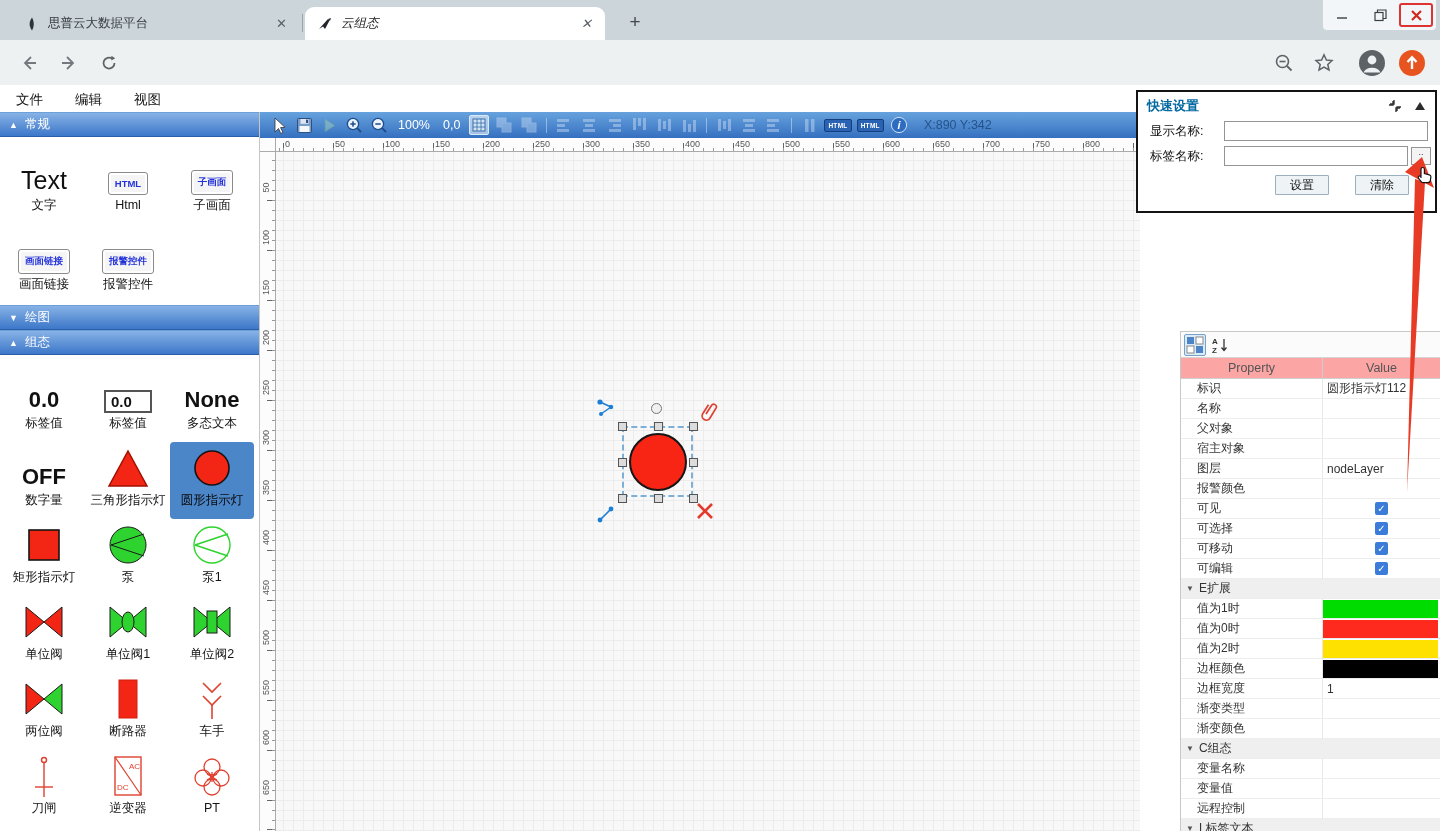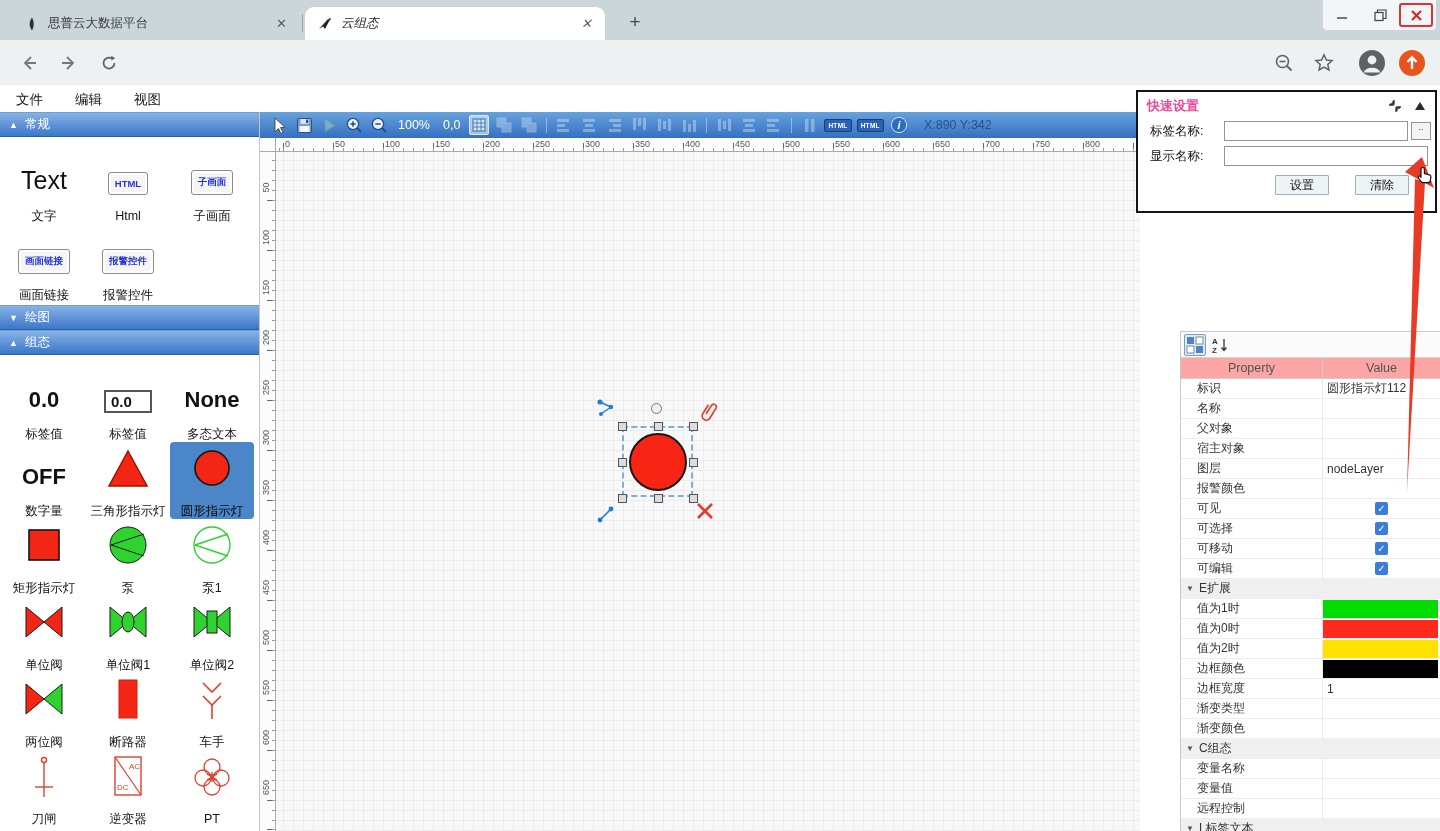--- a/index.html
+++ b/index.html
@@ -43,21 +43,21 @@
   .section-header{height:25px;background:linear-gradient(#87b2e6,#3c77c9);color:#fff;display:flex;
        align-items:center;padding-left:9px;font-size:12.5px;border-top:1px solid #6d9fd9;
        border-bottom:1px solid #2a5ea8;}
   .section-header .tri{font-size:9px;margin-right:7px;}
   .pgrid{display:grid;grid-template-columns:repeat(3,84px);padding:10px 2px 0 2px;}
   #general-grid{height:168px;}
   .pcell{display:flex;flex-direction:column;align-items:center;padding-top:2px;}
   #general-grid .pcell{height:79px;}
   #scada-grid .pcell{height:77px;}
   .icon-box{height:46px;display:flex;align-items:flex-end;justify-content:center;}
-  .plabel{font-size:12.5px;color:#141414;text-align:center;line-height:14px;margin-top:14px;}
+  .plabel{font-size:12.5px;color:#141414;text-align:center;line-height:14px;margin-top:3px;}
   .pcell.selected{background:#4b86c9;border-radius:4px;}
   .pcell.selected .plabel{color:#0a0a0a;}
   .pi-text{font-size:25px;color:#111;}
   .pi-big{font-size:22px;font-weight:700;color:#111;}
   .pi-box{width:48px;height:23px;border:2px solid #555;display:flex;align-items:center;
        padding-left:5px;font-weight:700;font-size:15px;color:#111;background:#fff;}
   .pi-btn{border:1px solid #8b8b8b;border-radius:3px;background:#f5f5f5;color:#2433d9;
        font-size:9.5px;font-weight:700;padding:5px 6px;box-shadow:inset 0 0 0 2px #fff;white-space:nowrap;}
 
   
@@ -125,21 +125,21 @@
   .prow.group{background:#efefef;}
   .prow.group .pname{width:100%;border-right:none;padding-left:5px;gap:5px;}
   .gtri{font-size:8px;color:#555;}
   .cbx{width:13px;height:13px;background:#3a7cd8;border-radius:2px;color:#fff;font-size:10px;
        line-height:13px;text-align:center;}
   .swatch{flex:1;height:18px;margin-right:2px;}
 
   
   #quick-settings{position:absolute;left:1136px;top:90px;width:301px;height:123px;background:#fff;
        border:2px solid #141414;z-index:10;}
-  .qs-title{height:24px;display:flex;align-items:center;padding:3px 9px 0 9px;font-size:13px;font-weight:700;color:#ec4899;}
+  .qs-title{height:24px;display:flex;align-items:center;padding:3px 9px 0 9px;font-size:13px;font-weight:700;color:#0369a1;}
   .qs-title .sp{margin-left:auto;display:flex;align-items:center;gap:12px;}
   .qs-row{display:flex;align-items:center;margin:5px 0 0 12px;font-size:12.5px;color:#111;}
   .qs-row .ql{width:74px;}
   .qs-input{height:20px;border:1px solid #949494;background:#fff;font-size:12px;padding:0 4px;
        font-family:"Liberation Sans",sans-serif;}
   .qs-browse{width:20px;height:18px;margin-left:3px;border:1px solid #949494;background:#f4f4f4;
        font-size:9px;line-height:8px;text-align:center;color:#333;}
   .qs-buttons{display:flex;justify-content:flex-end;gap:26px;margin:9px 26px 0 0;}
   .qs-btn{width:54px;height:20px;background:#eef3f6;border:1px solid #9ab0c0;font-size:12px;
        color:#111;display:flex;align-items:center;justify-content:center;border-radius:1px;}
@@ -875,27 +875,27 @@
     <span class="sp">
       <svg width="14" height="14">
           <path d="M6,1 L6,5 L2,5 M8,13 L8,9 L12,9 M1,6 L5,6 L5,2 M13,8 L9,8 L9,12" fill="none" stroke="#333" stroke-width="1.4"></path>
         </svg>
       <svg width="12" height="10">
           <polygon points="6,1 11,9 1,9" fill="#2b2b2b"></polygon>
         </svg>
     </span>
   </div>
   <div class="qs-row">
+    <span class="ql">显示名称:</span>
+    <input class="qs-input" style="width: 204px;" value="">
+  </div>
+  <div class="qs-row">
     <span class="ql">标签名称:</span>
     <input class="qs-input" style="width: 184px;" value="">
     <div class="qs-browse">..</div>
-  </div>
-  <div class="qs-row">
-    <span class="ql">显示名称:</span>
-    <input class="qs-input" style="width: 204px;" value="">
   </div>
   <div class="qs-buttons">
     <div class="qs-btn">设置</div>
     <div class="qs-btn">清除</div>
   </div>
 </div>
 
 <svg id="annotation">
   <polygon points="1422,157 1434,188 1405,172" fill="#e73b26"></polygon>
   <polygon points="1415,179 1425,182 1407,492" fill="#e73b26"></polygon>

